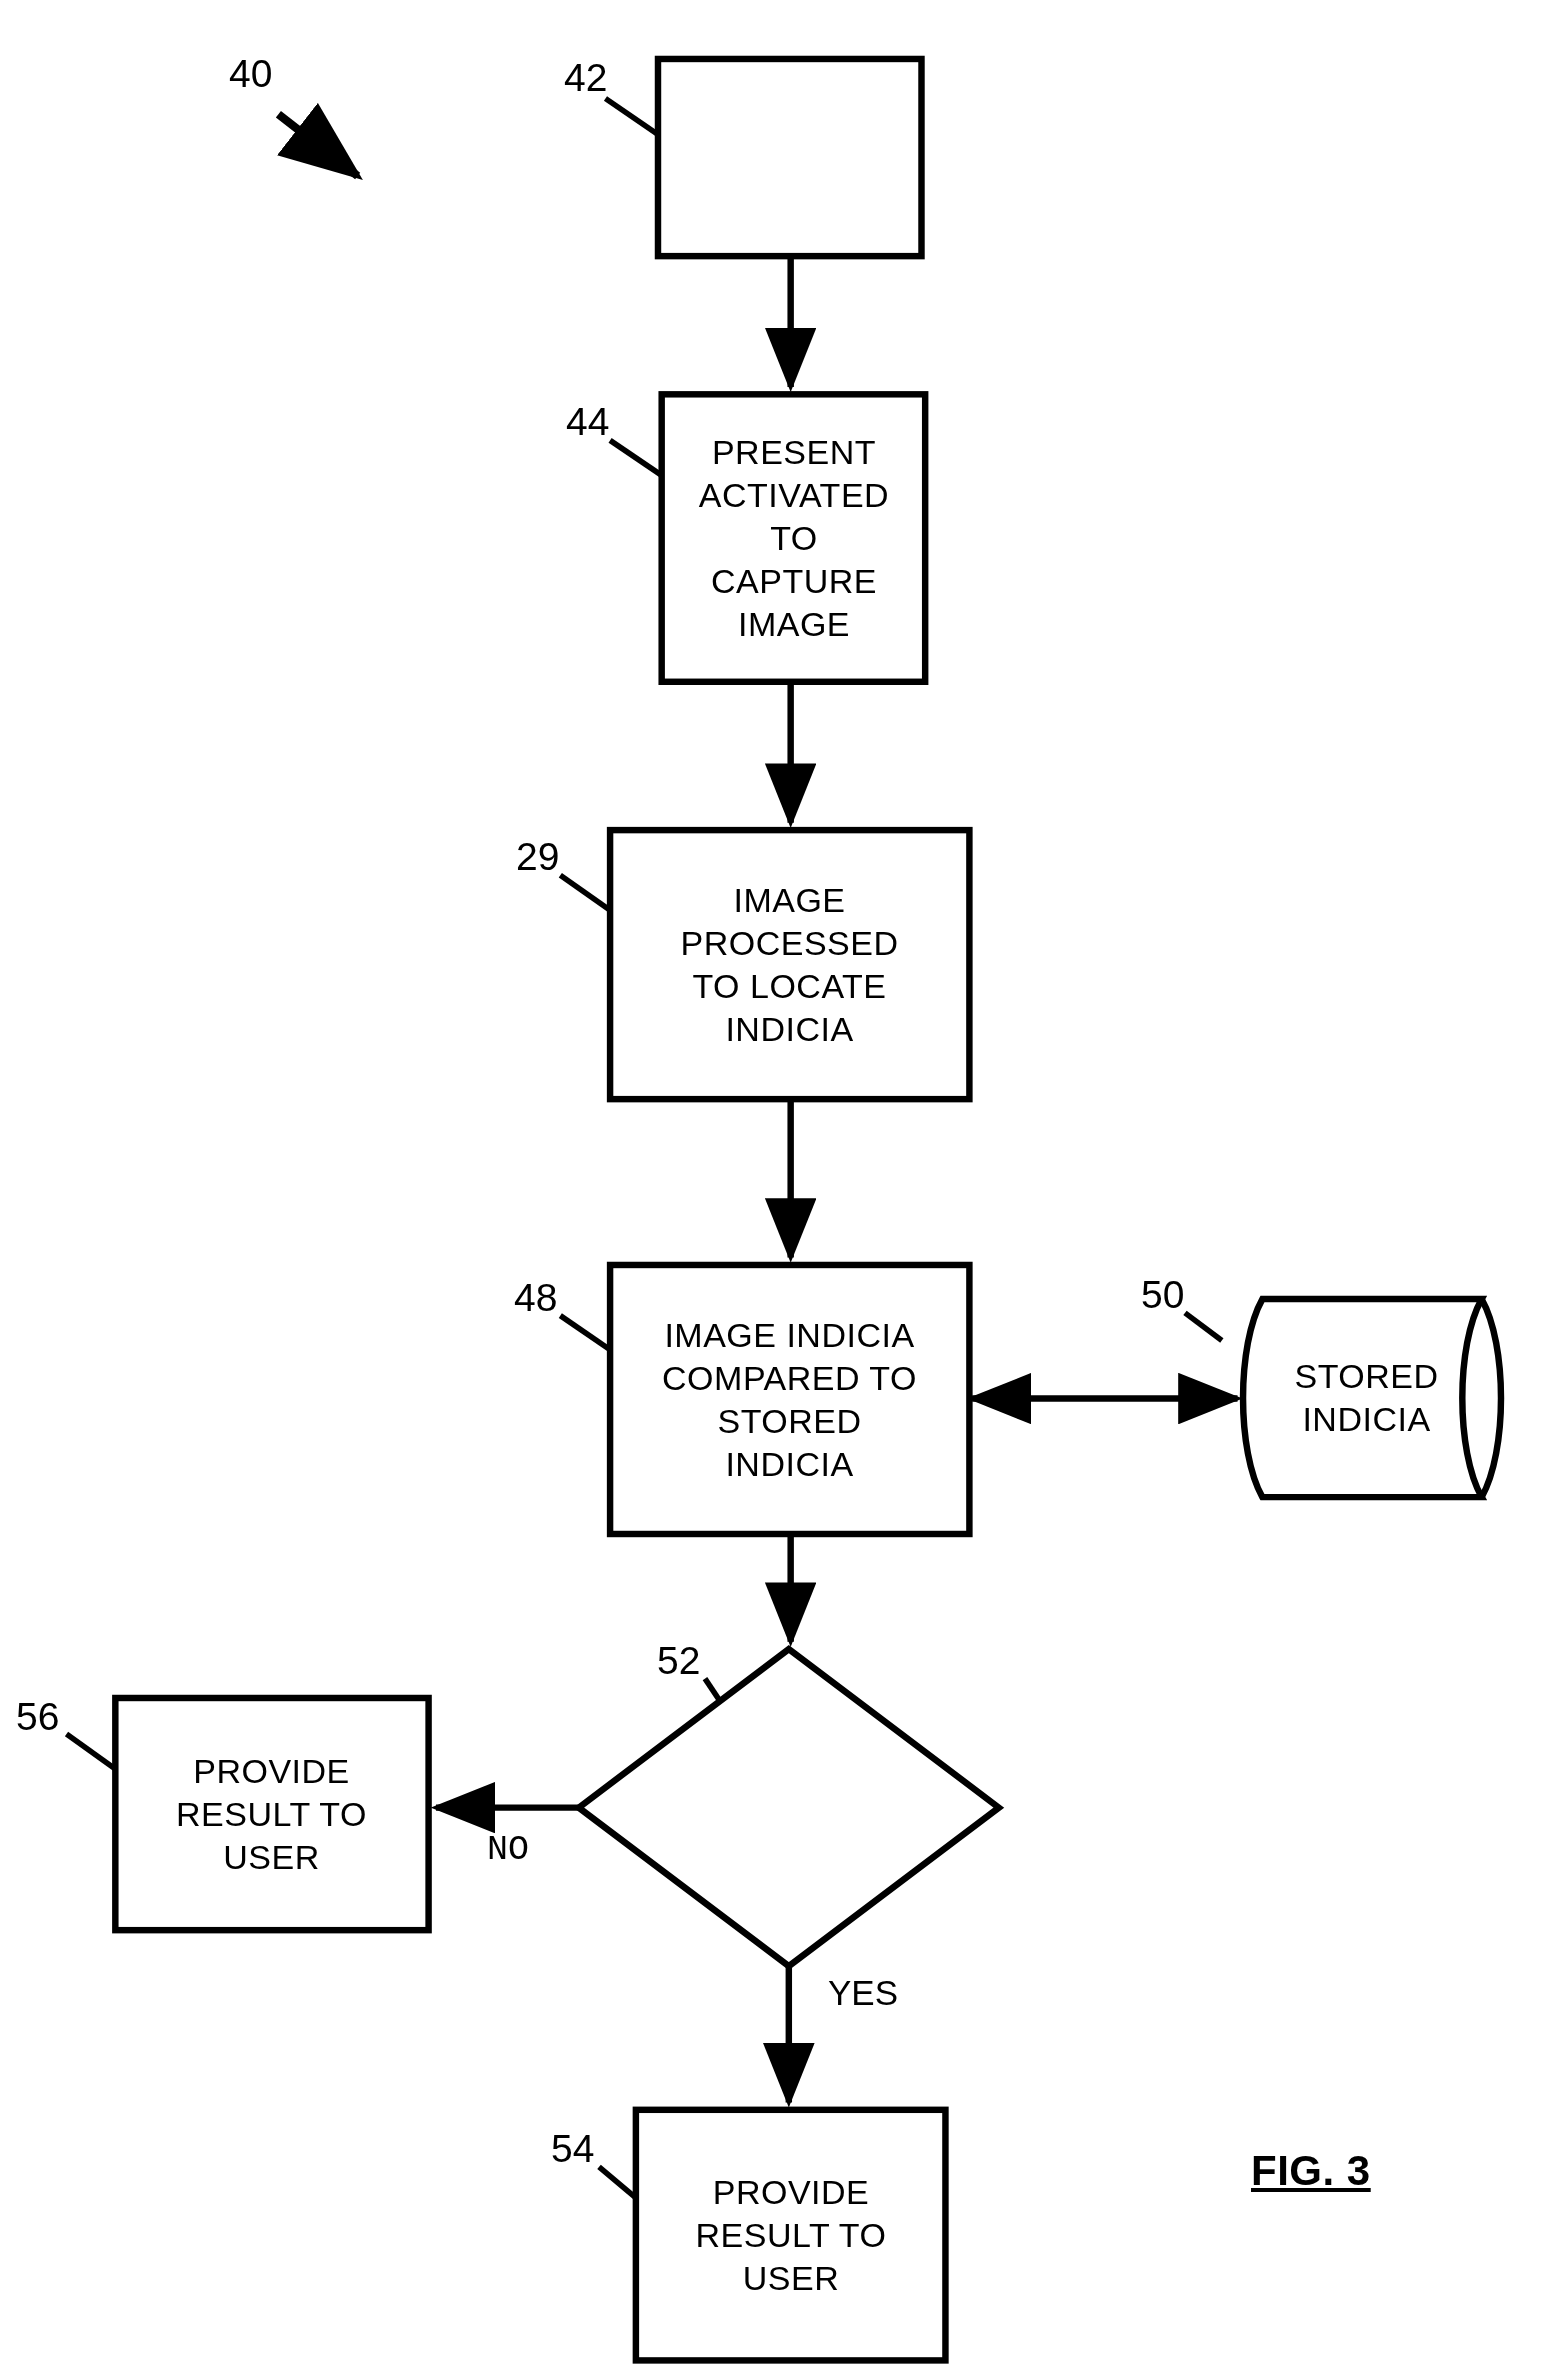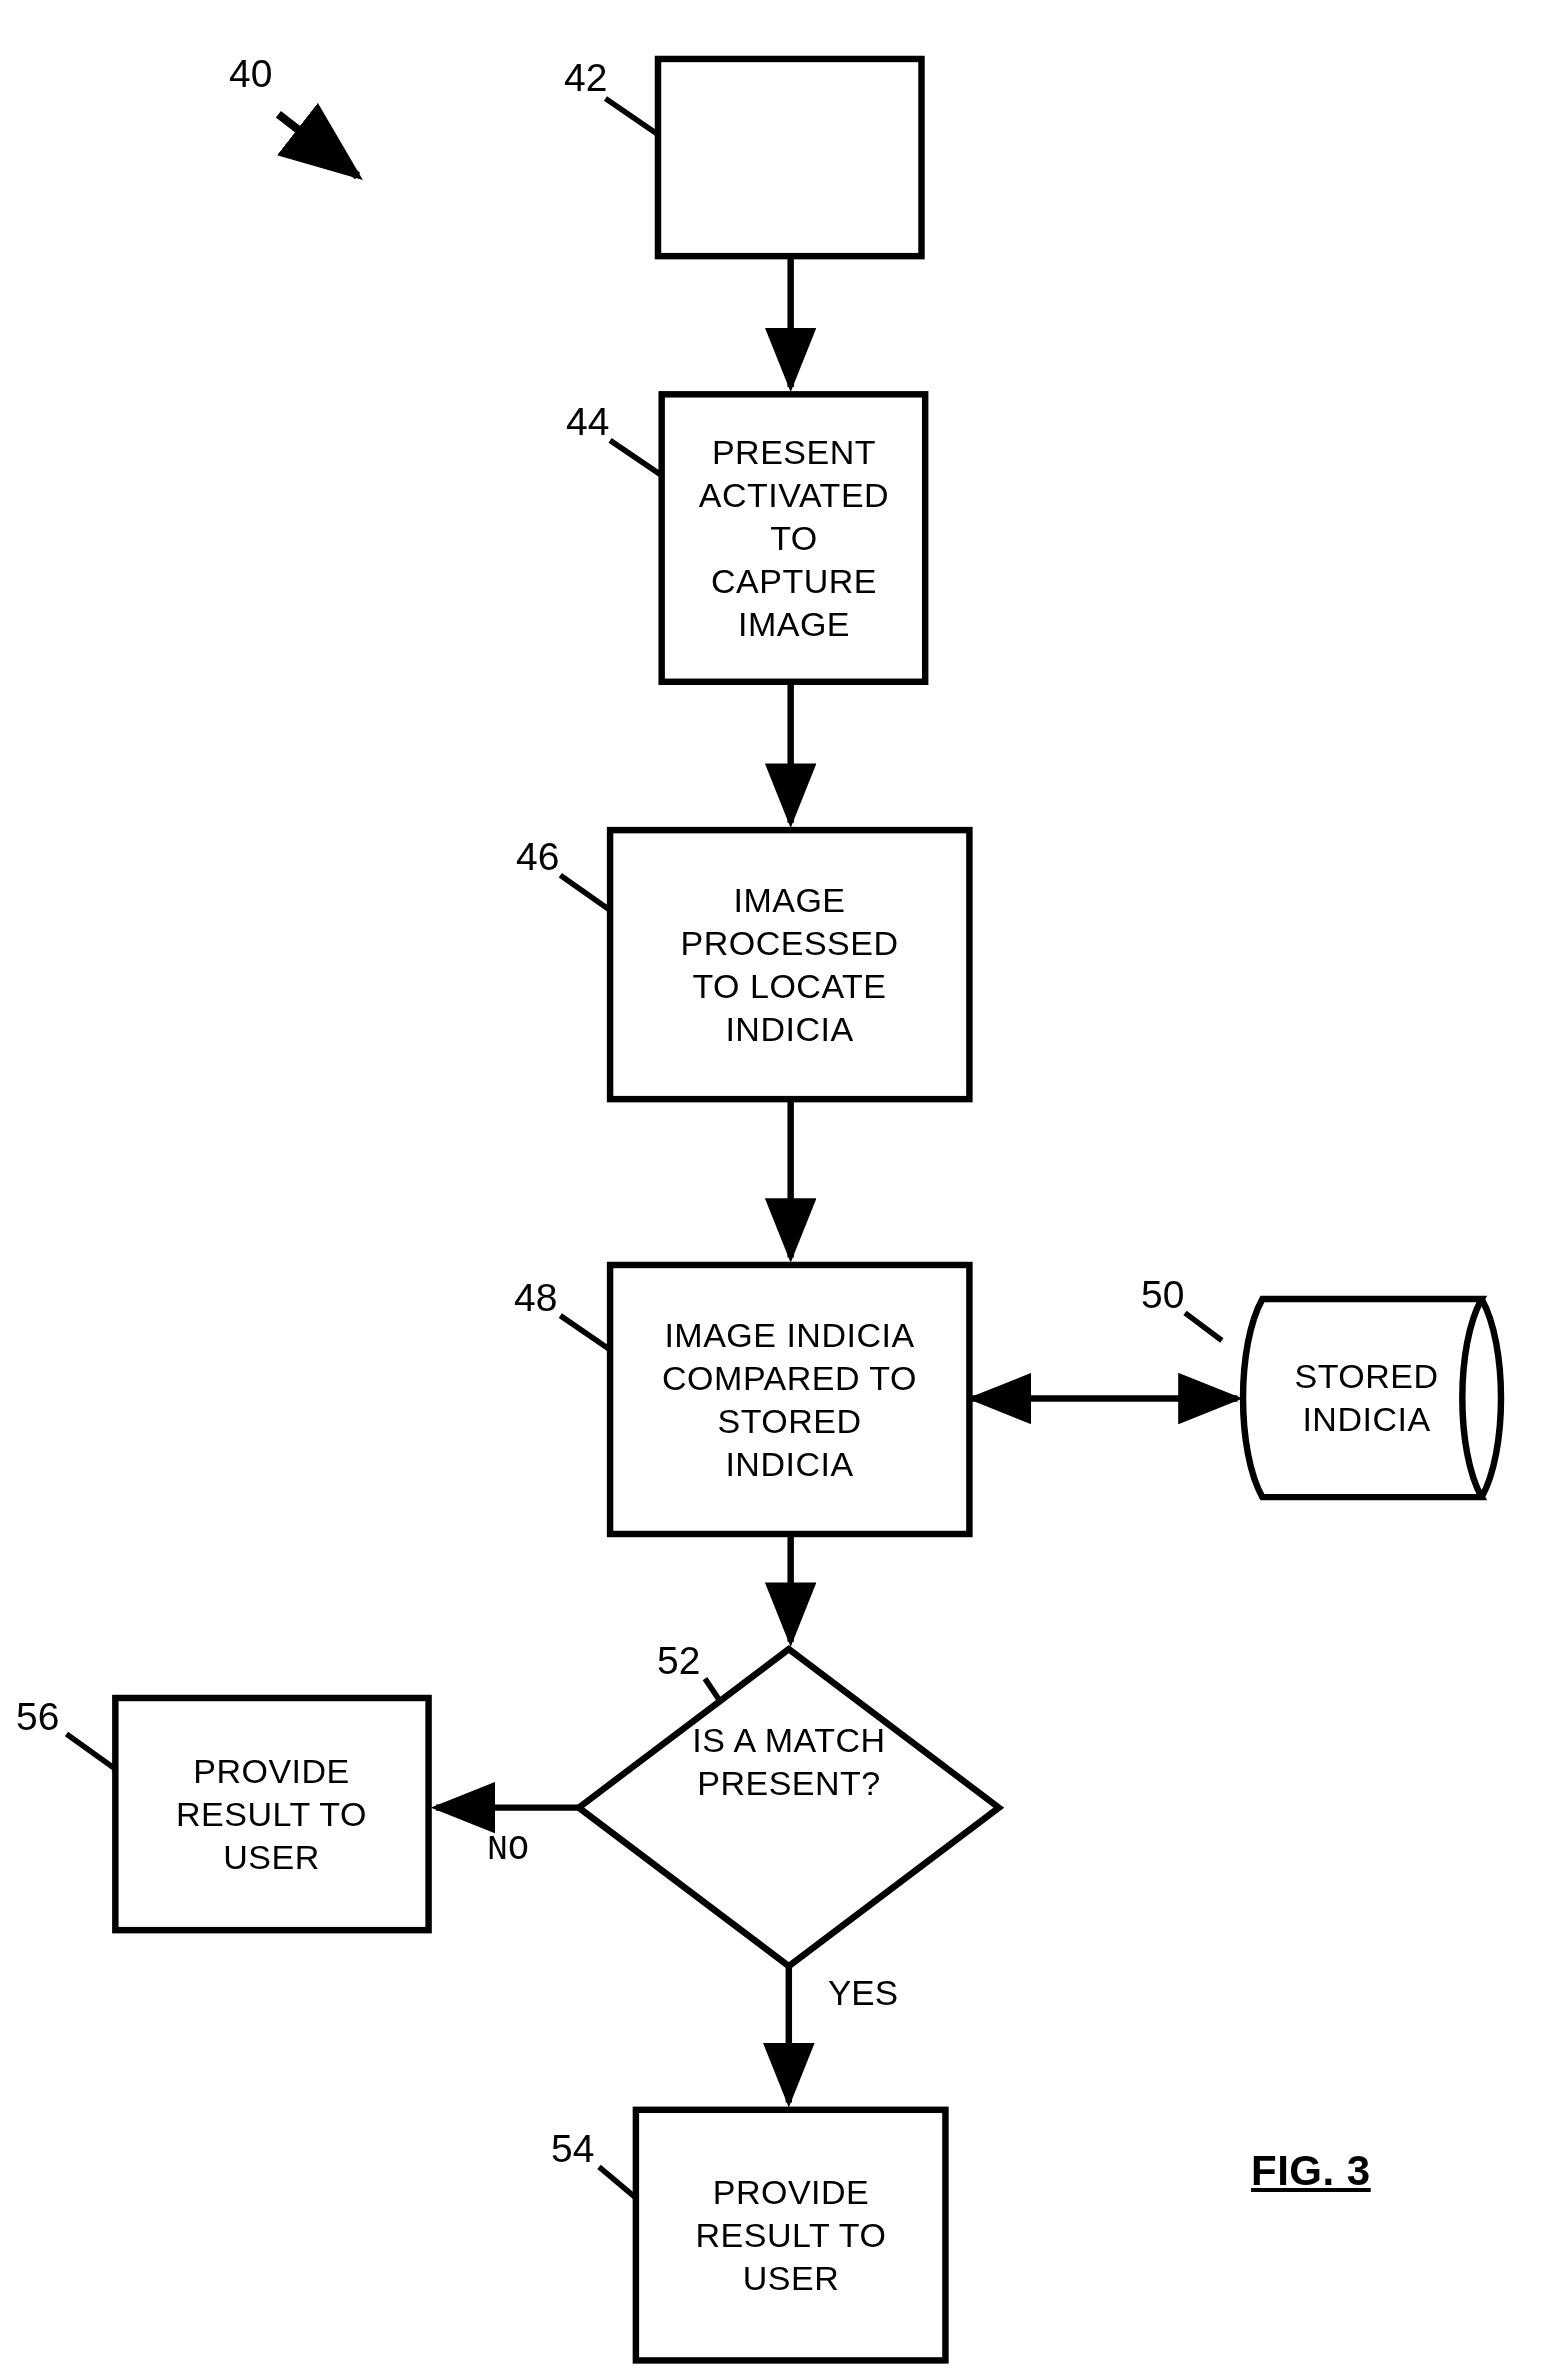--- a/index.html
+++ b/index.html
@@ -131,38 +131,36 @@
 INDICIA</div>
 
   <div class="node-text" style="left:610px; top:1265px; width:359px; height:269px;">IMAGE INDICIA
 COMPARED TO
 STORED
 INDICIA</div>
 
   <div class="node-text" style="left:1249px; top:1299px; width:235px; height:198px;">STORED
 INDICIA</div>
 
-  <div class="node-text" style="left:600px; top:1716px; width:378px; height:92px;">IS A MATCH
-PRESENT?</div>
 
   <div class="node-text" style="left:636px; top:2110px; width:310px; height:251px;">PROVIDE
 RESULT TO
 USER</div>
 
   <div class="node-text" style="left:115px; top:1698px; width:313px; height:232px;">PROVIDE
 RESULT TO
 USER</div>
 
   <div class="ref-label" style="left:229px; top:37px;">40</div>
 
   <div class="ref-label" style="left:564px; top:41px;">42</div>
 
   <div class="ref-label" style="left:566px; top:385px;">44</div>
 
-  <div class="ref-label" style="left:516px; top:820px;">46</div>
+  <div class="ref-label" style="left:516px; top:820px;">29</div>
 
   <div class="ref-label" style="left:514px; top:1261px;">48</div>
 
   <div class="ref-label" style="left:1141px; top:1258px;">50</div>
 
   <div class="ref-label" style="left:657px; top:1624px;">52</div>
 
   <div class="ref-label" style="left:551px; top:2112px;">54</div>
 
   <div class="ref-label" style="left:16px; top:1680px;">56</div>

